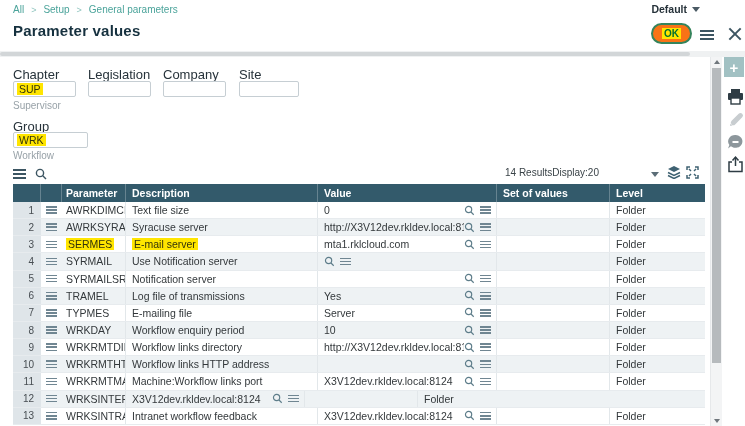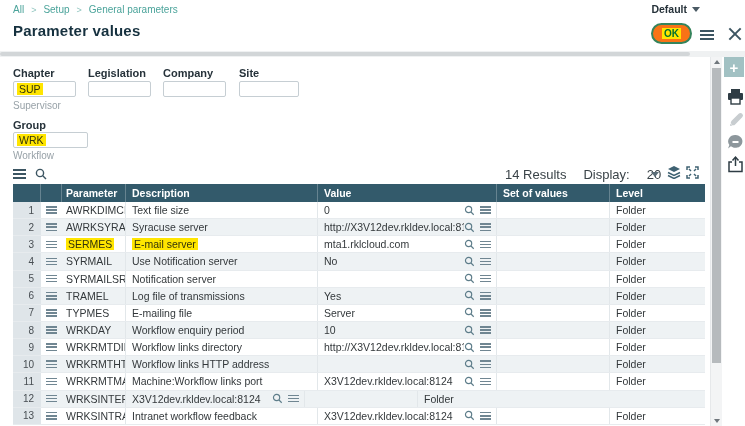--- a/index.html
+++ b/index.html
@@ -27,29 +27,29 @@
   #close-x { left:727px; top:26px; width:16px; height:16px; cursor:pointer; }
   #close-x i { position:absolute; left:7px; top:0; width:2px; height:16px; background:#3c5562; }
   #close-x i:first-child { transform:rotate(45deg); }
   #close-x i:last-child { transform:rotate(-45deg); }
 
   
   #hscroll { left:0; top:51px; width:745px; height:6px; background:#eff1f2; }
   #hscroll .thumb { position:absolute; left:0; top:1px; width:690px; height:4px; background:#d2d6d8; border-radius:2px; }
 
   
-  .flabel { font-size:11px; font-weight:bold; color:#26323a; }
+  .flabel { font-size:13px; font-weight:normal; color:#26323a; }
   .fbox { height:16px; border:1px solid #c6ced3; border-radius:2px; background:#fff; font-size:10.5px;
     display:flex; align-items:center; padding-left:3px; }
   .helper { font-size:10px; color:#98a2a8; }
   .hl { background:#ffe500; color:#33330a; padding:0 2px; }
 
   
   #tbl-toolbar-left { left:13px; top:167px; display:flex; gap:9px; align-items:center; }
-  #results-group { left:505px; top:167px; font-size:13px; color:#3a4348; display:flex; gap:17px; align-items:center; }
+  #results-group { left:505px; top:167px; font-size:10px; color:#3a4348; display:flex; gap:0; align-items:center; }
   #display-caret { left:651px; top:172px; cursor:pointer; }
   .tool-ic { cursor:pointer; }
 
   
   #grid { left:13px; top:184px; width:692px; font-size:10.5px; }
   .tr { display:flex; height:17.15px; align-items:stretch; background:#fff; border-bottom:1px solid #e7ebee; }
   .tr.alt { background:#eef2f4; }
   .th-row { height:18px; background:#335a6b; color:#fff; font-weight:bold; border-bottom:none; }
   .td, .th { display:flex; align-items:center; overflow:hidden; white-space:nowrap; }
   .c-num   { width:28px; justify-content:flex-end; padding-right:7px; font-size:10px; color:#474d52; background:#dfe5e9; }
@@ -300,21 +300,20 @@
             <i></i>
           </span>
     </div>
     <div class="td c-param">
           <span>SYRMAIL</span>
         </div>
     <div class="td c-desc">
           <span>Use Notification server</span>
         </div>
     <div class="td c-value">
-      <span class="vtext">No</span>
       <span class="vicons">
         <svg width="11" height="11" viewBox="0 0 12 12">
           <circle cx="5" cy="5" r="3.4" fill="none" stroke="#5e7d8a" stroke-width="1.3"></circle>
           <line x1="7.6" y1="7.6" x2="10.6" y2="10.6" stroke="#5e7d8a" stroke-width="1.3"></line>
         </svg>
         <span class="rburger">
               <i></i>
               <i></i>
               <i></i>
             </span>

